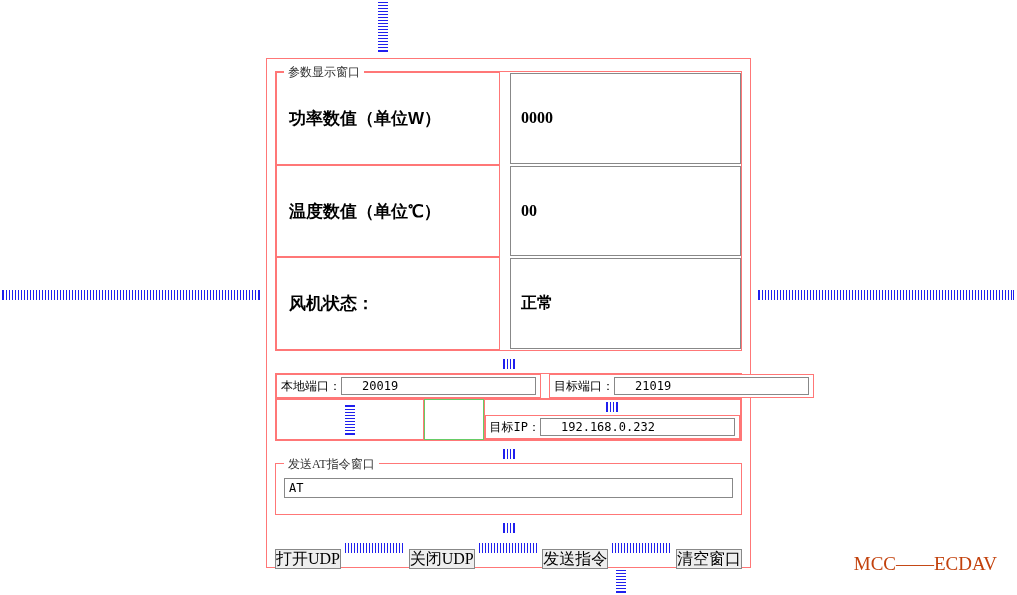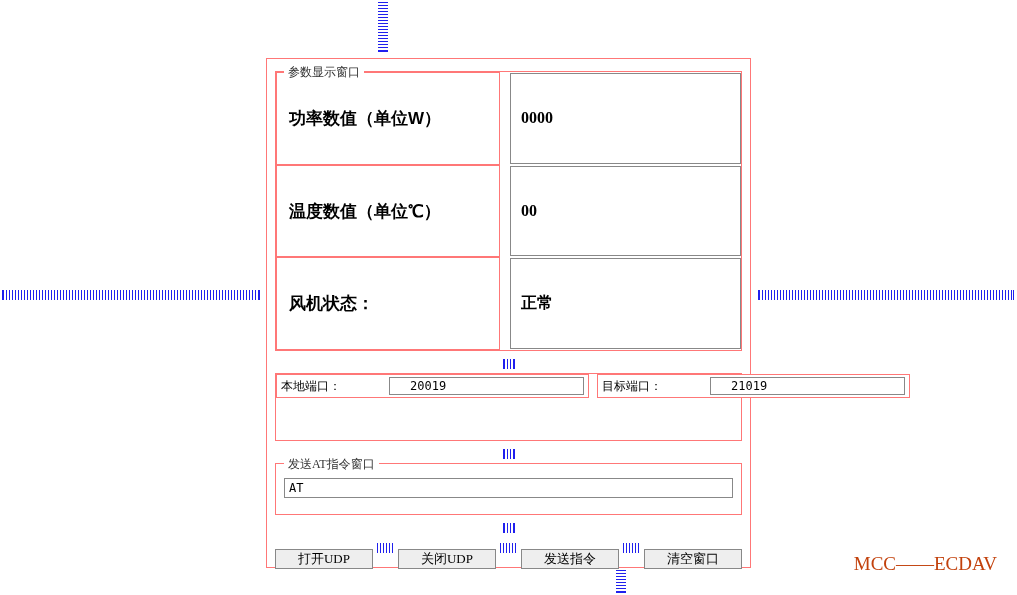--- a/index.html
+++ b/index.html
@@ -96,21 +96,20 @@
       display: flex;
       height: 42px;
       border-top: 1px solid #f77;
     }
     .field {
       display: flex;
       align-items: center;
       border: 1px solid #f77;
       padding: 2px 4px;
       background: #fff;
-      gap: 48px;
     }
     .field-label {
       font-family: "SimSun", monospace;
       font-size: 12px;
       white-space: nowrap;
     }
     .field-input {
       border: 1px solid #888;
       height: 18px;
       font-family: monospace;
@@ -144,26 +143,26 @@
       font-size: 12px;
       padding: 0 4px;
     }
     .btn-row {
       display: flex;
       align-items: center;
       margin: 0 8px 8px 8px;
       height: 22px;
     }
     .btn {
-      width: 98px;
+      width: 66px;
       height: 20px;
       border: 1px solid #888;
       background: #eee;
       font-family: "SimSun", serif;
-      font-size: 13px;
+      font-size: 16px;
       text-align: center;
       line-height: 18px;
       cursor: pointer;
       margin-top: 21px;
     }
     .half-splitter {
       display: flex;
       justify-content: center;
       height: 12px;
       margin: 2px 8px;
@@ -215,20 +214,35 @@
   <div class="row2">
     <div class="row2-top">
       <div class="field" style="flex:1;">
         <span class="field-label">本地端口：</span>
         <input class="field-input" style="flex: 1 1 0%;" value="20019">
       </div>
       <div class="hatch-inline" style="max-width:60px;"></div>
       <div class="field" style="flex:1;">
         <span class="field-label">目标端口：</span>
         <input class="field-input" style="flex: 1 1 0%;" value="21019">
+      </div>
+    </div>
+    <div class="row2-bot">
+      <div style="flex:1; border:1px solid #f77; display:flex; align-items:center; justify-content:center;">
+        <div class="hatch-v" style="position:relative; height:30px;"></div>
+      </div>
+      <div class="greenbox" style="width:60px;"></div>
+      <div style="flex:1; border:1px solid #f77; display:flex; flex-direction:column;">
+        <div class="half-splitter" style="margin:2px;">
+            <div class="hatch-seg"></div>
+          </div>
+        <div class="field" style="flex:1;">
+          <span class="field-label">目标IP：</span>
+          <input class="field-input" style="flex: 1 1 0%;" value="192.168.0.232">
+        </div>
       </div>
     </div>
   </div>
 
   <div class="half-splitter">
       <div class="hatch-seg"></div>
     </div>
 
   <div class="at-group">
     <span class="group-title">发送AT指令窗口</span>

